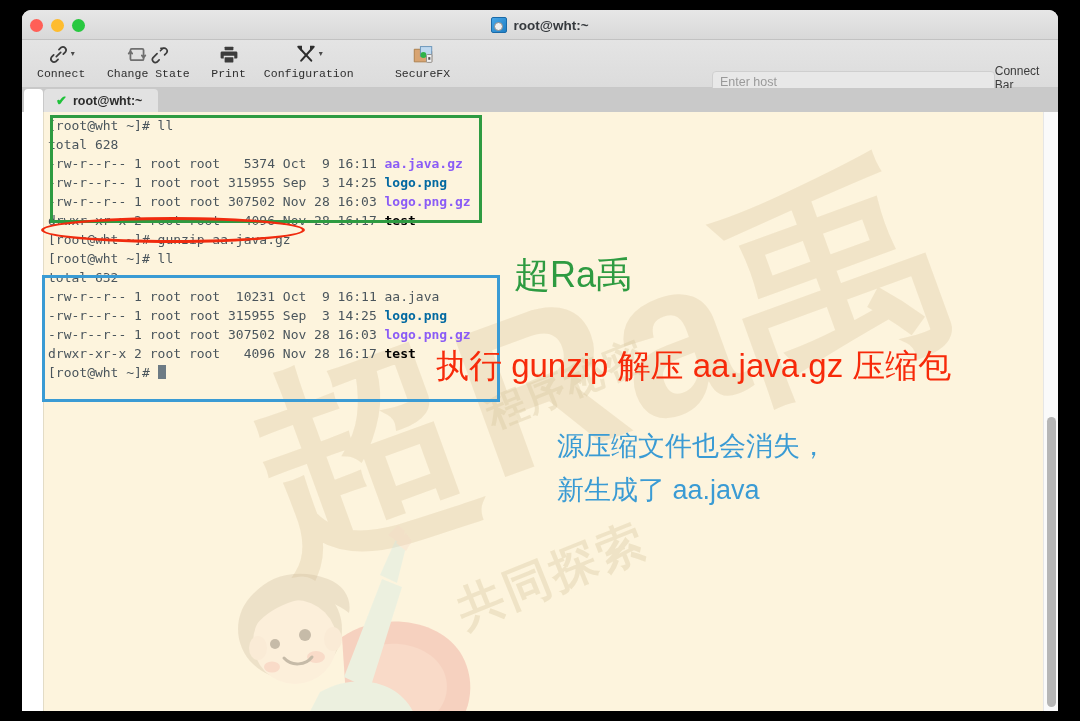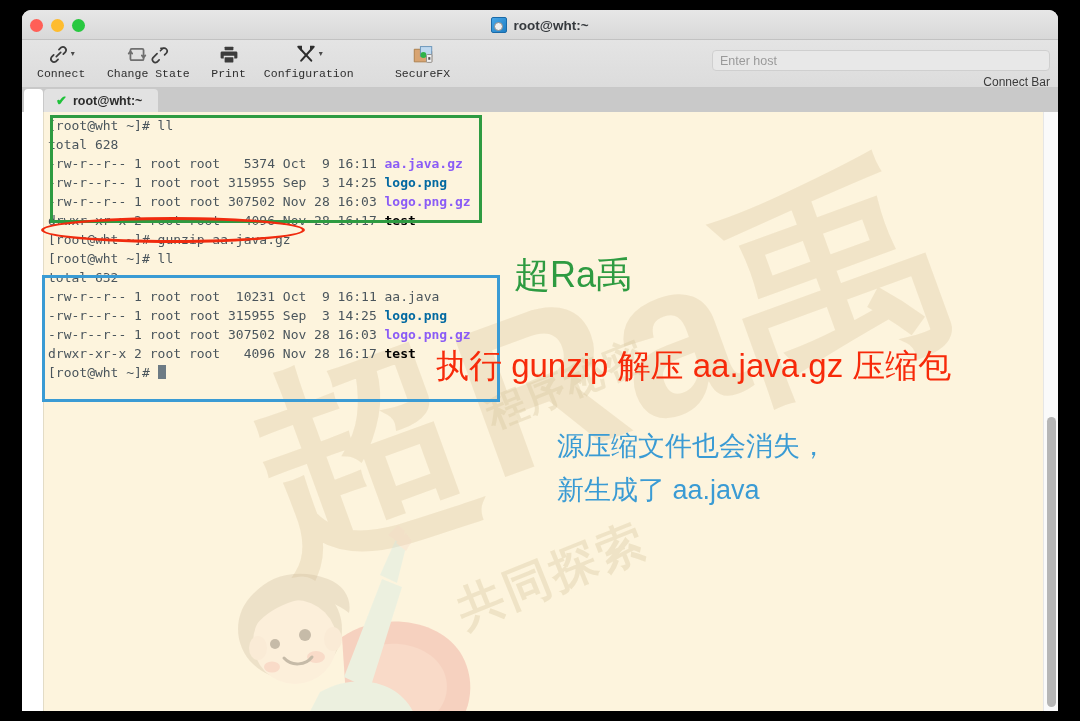--- a/index.html
+++ b/index.html
@@ -59,22 +59,22 @@
     cursor: default;
   }
   .tb-ico {
     height: 22px; display: flex; align-items: center;
     justify-content: center; gap: 2px; color: #3c3c3c;
   }
   .tb-label { font-size: 11.5px; color: #2e2e2e; margin-top: 2px; white-space: nowrap; font-family: Liberation Mono, monospace; }
   .caret { font-size: 8px; color: #4a4a4a; line-height: 1; }
 
   #host-area {
-    position: absolute; right: 8px; top: 10px;
-    width: 338px; display: flex; flex-direction: column; align-items: flex-end;
+    position: absolute; right: 8px; top: 20px;
+    width: 338px; display: flex; flex-direction: row; align-items: flex-end;
   }
   #host-input {
     width: 100%; height: 21px; border: 1px solid #cfcfcf; border-radius: 4px;
     background: #e8e8e8; padding: 0 7px; font-size: 12.5px; color: #333;
     font-family: "Liberation Sans", sans-serif; outline: none;
   }
   #host-input::placeholder { color: #9a9a9a; }
   #connect-bar-label { font-size: 12px; color: #3b3b3b; margin-top: 4px; }
 
   

